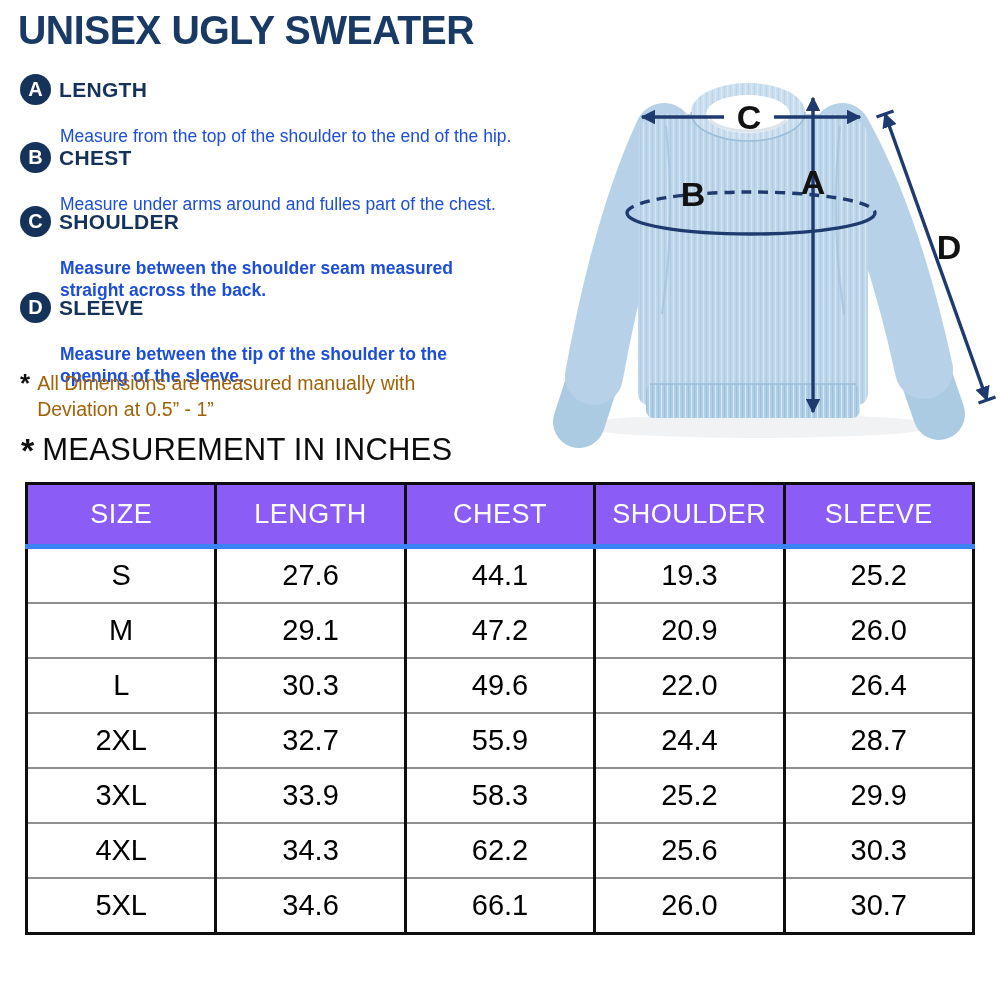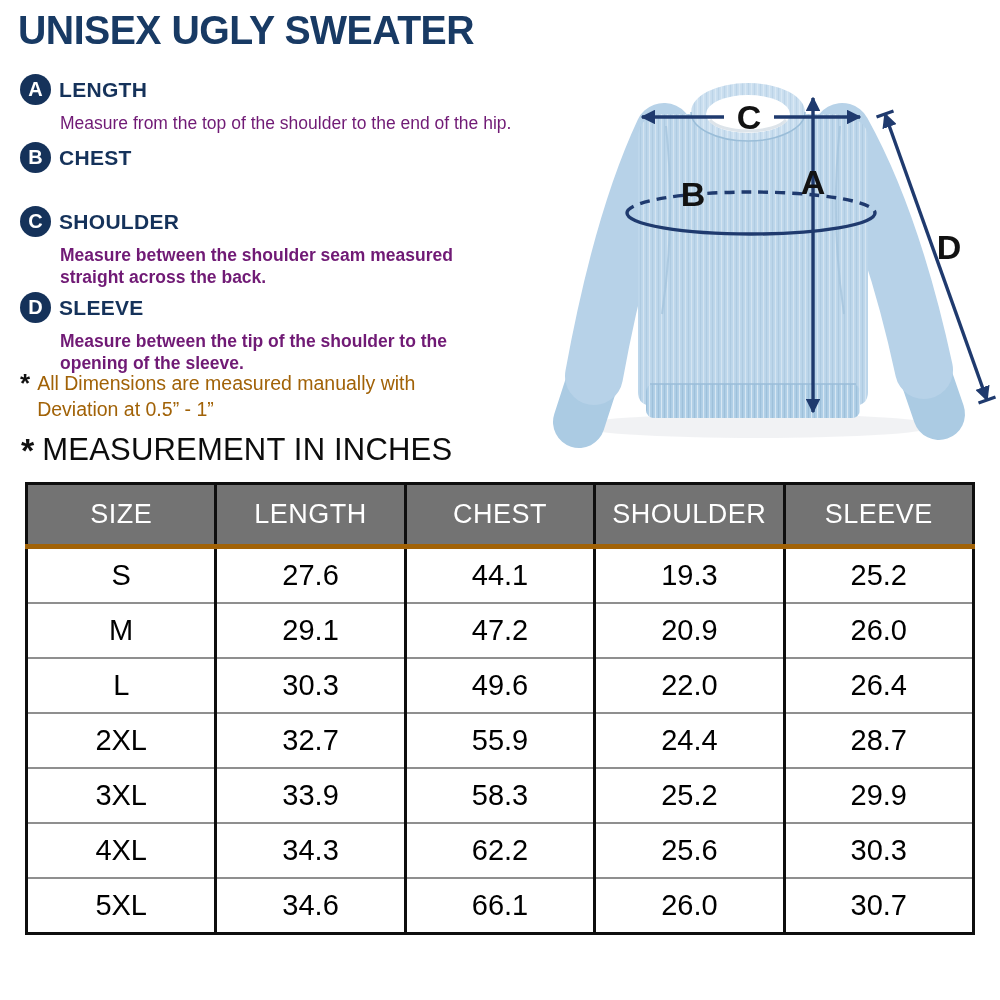--- a/index.html
+++ b/index.html
@@ -15,39 +15,39 @@
   }
   .g-item { position:absolute; left:20px; }
   .g-head { display:flex; align-items:center; gap:8px; }
   .badge {
     width:31px; height:31px; border-radius:50%;
     background:#15325a; color:#ffffff; font-weight:bold; font-size:20px;
     display:flex; align-items:center; justify-content:center; flex:0 0 31px;
   }
   .g-label { font-size:21px; font-weight:bold; color:#15325a; letter-spacing:0.3px; }
   .g-desc {
-    margin:7px 0 0 40px; font-size:17.5px; color:#701a75; line-height:22px;
+    margin:20px 0 0 40px; font-size:17.5px; color:#1d4ed8; line-height:22px;
   }
   .g-desc.narrow { max-width:452px;font-weight:bold; }
   .g-desc.wide   { max-width:522px; }
   .note { position:absolute; left:20px; top:370px; display:flex; }
   .note-ast { font-size:26px; font-weight:bold; color:#111; line-height:26px; margin-right:7px; }
   .note-text { font-size:19.5px; color:#a16207; line-height:26px; max-width:420px; }
   .m-header { position:absolute; left:21px; top:431px; white-space:nowrap; }
   .m-ast  { font-size:34px; font-weight:bold; color:#111; vertical-align:-2px; }
   .m-text { font-size:31px; color:#0d0d0d; letter-spacing:0.2px; margin-left:8px; }
   .sweater-wrap { position:absolute; left:552px; top:62px; width:448px; height:392px; }
   .size-table {
     position:absolute; left:25px; top:482px; width:950px;
     border-collapse:collapse; table-layout:fixed; background:#ffffff;
     border:3px solid #0e0e0e;
   }
   .size-table th {
-    background:#737373; color:#ffffff; font-size:27px; font-weight:normal;
-    letter-spacing:0.5px; height:57px; border-bottom:5px solid #a16207;
+    background:#8b5cf6; color:#ffffff; font-size:27px; font-weight:normal;
+    letter-spacing:0.5px; height:57px; border-bottom:5px solid #3b82f6;
     text-align:center;
   }
   .size-table th + th, .size-table td + td { border-left:3px solid #0e0e0e; }
   .size-table td {
     font-size:29px; color:#000000; text-align:center; height:51px;
     border-top:2px solid #8f8f8f;
   }
   svg text.dim-label {
     font-family:"Liberation Sans", sans-serif; font-weight:bold;
     font-size:34px; fill:#121212; text-anchor:middle;
@@ -66,20 +66,21 @@
       <span class="g-label">LENGTH</span>
     </div>
     <div class="g-desc wide">Measure from the top of the shoulder to the end of the hip.</div>
   </div>
 
   <div class="g-item" style="top:142px">
     <div class="g-head">
       <span class="badge">B</span>
       <span class="g-label">CHEST</span>
     </div>
+    <div class="g-desc wide">Measure under arms around and fulles part of the chest.</div>
   </div>
 
   <div class="g-item" style="top:206px">
     <div class="g-head">
       <span class="badge">C</span>
       <span class="g-label">SHOULDER</span>
     </div>
     <div class="g-desc narrow">Measure between the shoulder seam measured straight across the back.</div>
   </div>
 

